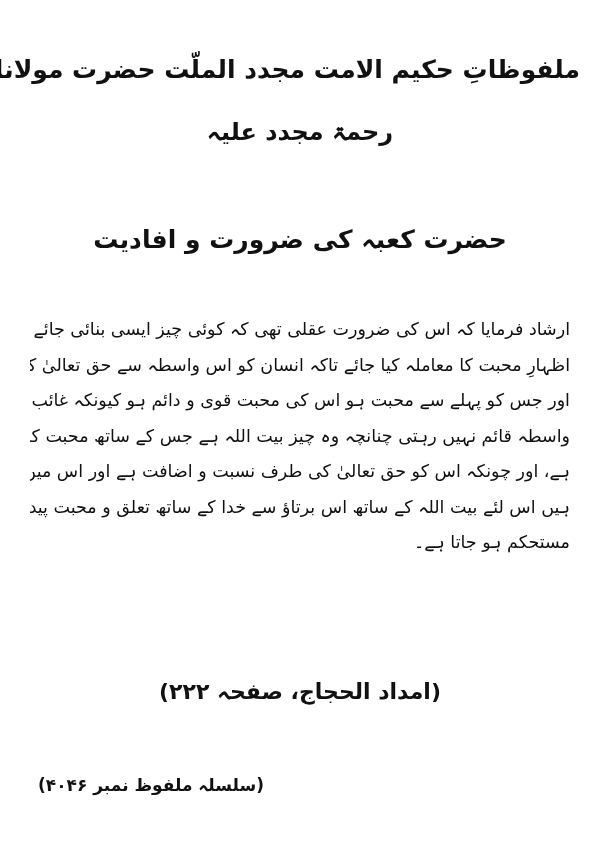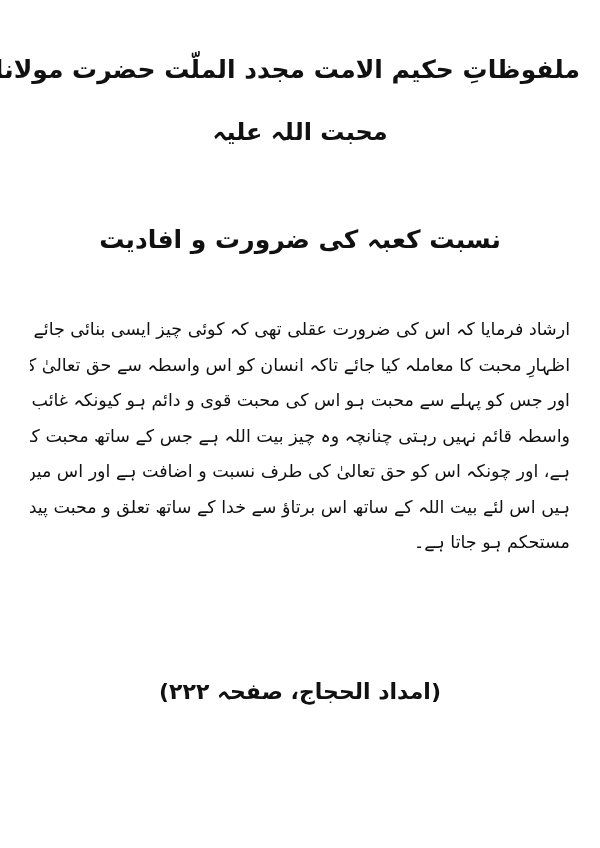--- a/index.html
+++ b/index.html
@@ -83,29 +83,30 @@
       font-size: 17px;
       line-height: 30px;
       white-space: nowrap;
     }
   </style>
 </head>
 <body>
 
 <div class="page">
   <div class="title-line title-1">ملفوظاتِ حکیم الامت مجدد الملّت حضرت مولانا محمد اشرف علی تھانوی</div>
-  <div class="title-line title-2">محبت اللہ علیہ</div>
+  <div class="title-line title-2">رحمۃ مجدد علیہ</div>
 
-  <div class="heading">نسبت کعبہ کی ضرورت و افادیت</div>
+  <div class="heading">حضرت کعبہ کی ضرورت و افادیت</div>
 
   <div class="body-text">
     <div class="body-line">ارشاد فرمایا کہ اس کی ضرورت عقلی تھی کہ کوئی چیز ایسی بنائی جائے جس کے ساتھ</div>
     <div class="body-line">اظہارِ محبت کا معاملہ کیا جائے تاکہ انسان کو اس واسطہ سے حق تعالیٰ کے ساتھ محبت پیدا ہو</div>
     <div class="body-line">اور جس کو پہلے سے محبت ہو اس کی محبت قوی و دائم ہو کیونکہ غائب کے ساتھ توجہ اور محبت بلا</div>
     <div class="body-line">واسطہ قائم نہیں رہتی چنانچہ وہ چیز بیت اللہ ہے جس کے ساتھ محبت کا برتاؤ ظاہر کیا جاتا</div>
     <div class="body-line">ہے، اور چونکہ اس کو حق تعالیٰ کی طرف نسبت و اضافت ہے اور اس میں انوار و برکات بھی</div>
     <div class="body-line">ہیں اس لئے بیت اللہ کے ساتھ اس برتاؤ سے خدا کے ساتھ تعلق و محبت پیدا ہوتا اور قوی و</div>
     <div class="body-line last">مستحکم ہو جاتا ہے۔</div>
   </div>
 
   <div class="reference">(امداد الحجاج، صفحہ ۲۲۲)</div>
 
+  <div class="series">(سلسلہ ملفوظ نمبر ۴۰۴۶)</div>
 </div>
 
 </body></html>

